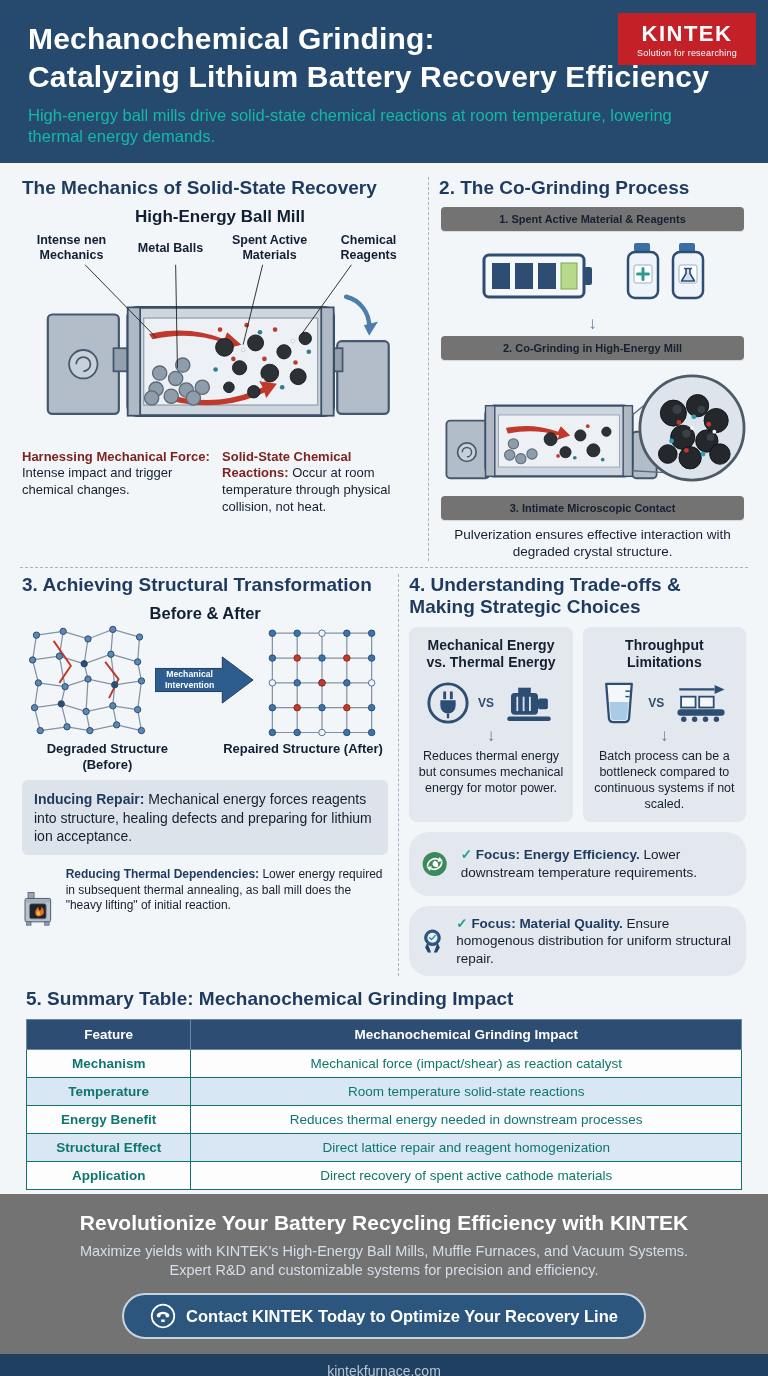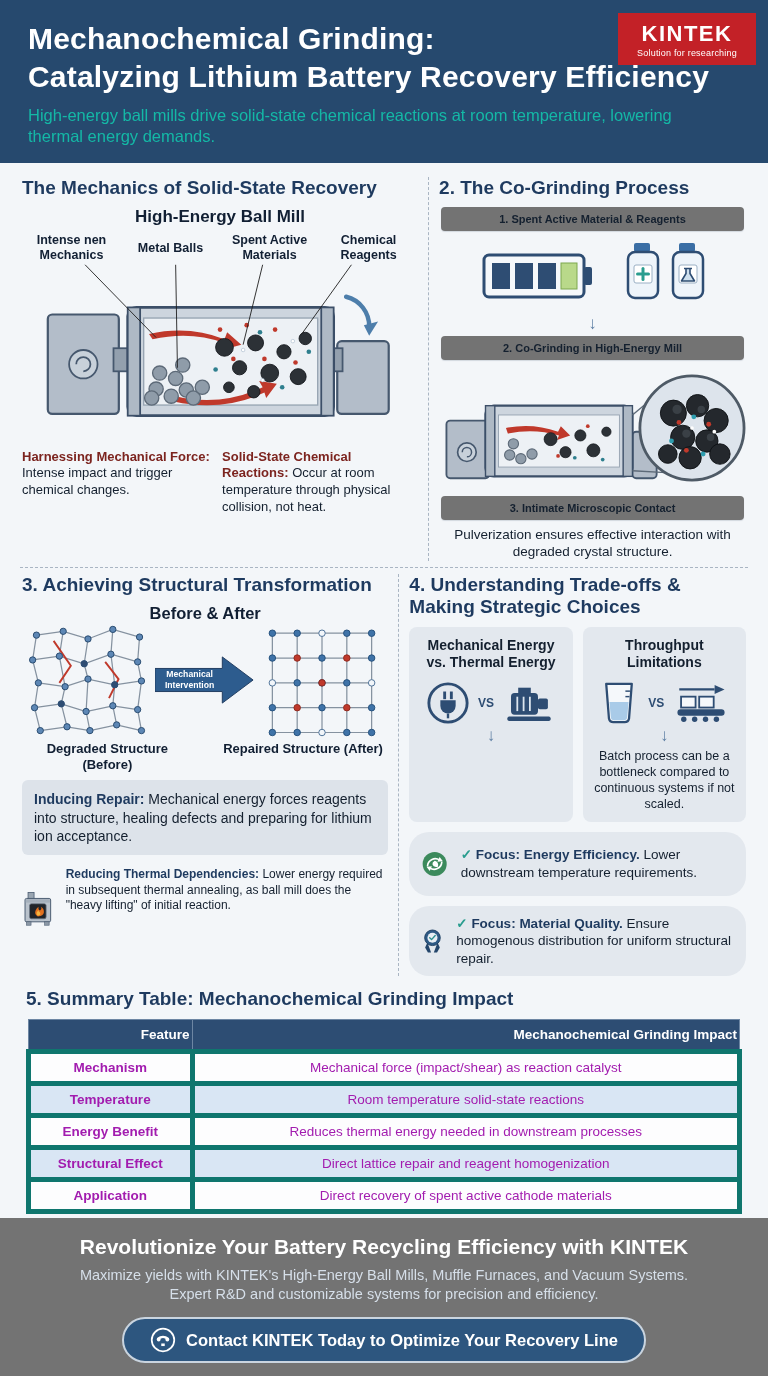--- a/index.html
+++ b/index.html
@@ -62,22 +62,22 @@
   .vs { font-weight:bold; color:#2e4d73; font-size:12px; }
   .card .txt { font-size:12.5px; line-height:1.28; color:#14202f; margin-top:4px; }
   .focus { background:#e3e8ee; border-radius:20px; padding:9px 12px; display:flex; gap:12px; align-items:center; margin-top:10px; }
   .focus .ftxt { font-size:13.5px; line-height:1.3; color:#14202f; }
   .focus .chk { color:#2a9d8f; font-weight:bold; }
   .focus b { color:#1e3a5f; }
 
   
   .sec5 { padding:6px 14px 4px; }
   .summary { width:100%; border-collapse:collapse; font-size:13.5px; margin-top:2px; }
-  .summary th { background:#2d4d73; color:#fff; font-weight:bold; padding:7px 2px; border:1px solid #6d86a3;text-align:right; }
-  .summary td { border:5px solid #0f766e; padding:6px 4px; text-align:center; color:#a21caf; background:#fdfdfe; }
+  .summary th { background:#2d4d73; color:#fff; font-weight:bold; padding:7px 2px; border:1px solid #6d86a3; }
+  .summary td { border:1px solid #0f766e; padding:6px 4px; text-align:center; color:#0f766e; background:#fdfdfe; }
   .summary .c1 { width:23%; }
   .summary td.feat { font-weight:bold; }
   .summary tr:nth-child(even) td { background:#d9e6f4; }
 
   
   .footer { background:#737373; color:#fff; text-align:center; padding:16px 30px 0; flex:0 0 auto; }
   .f-head { font-size:21px; font-weight:bold; line-height:1.2; }
   .f-body { color:#d6dfe9; font-size:14.5px; line-height:1.32; margin-top:7px; }
   .cta { display:inline-flex; align-items:center; gap:10px; background:#2d567f; border:2px solid #c9d4df;
          border-radius:26px; color:#fff; font-weight:bold; font-size:16.5px; padding:8px 26px; margin:13px auto 15px; cursor:pointer; }
@@ -465,20 +465,21 @@
                 <rect x="10" y="12" width="30" height="24" rx="4" fill="#2e4d73"></rect>
                 <g stroke="#dbe5ee" stroke-width="2">
                     <line x1="17" y1="16" x2="17" y2="32"></line>
                     <line x1="24" y1="16" x2="24" y2="32"></line>
                     <line x1="31" y1="16" x2="31" y2="32"></line>
                   </g>
                 <rect x="40" y="18" width="11" height="12" rx="2" fill="#2e4d73"></rect>
               </svg>
             </div>
             <div class="darrow">↓</div>
+            <div class="txt">Reduces thermal energy but consumes mechanical energy for motor power.</div>
           </div>
 
           <div class="card">
             <div class="ct">Throughput Limitations</div>
             <div class="icons-row">
               <svg width="42" height="46" viewBox="0 0 46 50" aria-hidden="true">
                 <path d="M9 4 h28 l-3 38 a5 5 0 0 1 -5 4 h-12 a5 5 0 0 1 -5 -4 Z" fill="#f5f8fb" stroke="#2e4d73" stroke-width="2.5" stroke-linejoin="round"></path>
                 <path d="M12.5 24 h21 l-1.6 17 a3.5 3.5 0 0 1 -3.4 3 h-11 a3.5 3.5 0 0 1 -3.4 -3 Z" fill="#a9cbe8"></path>
                 <g stroke="#2e4d73" stroke-width="1.6">
                     <line x1="30" y1="12" x2="35" y2="12"></line>

